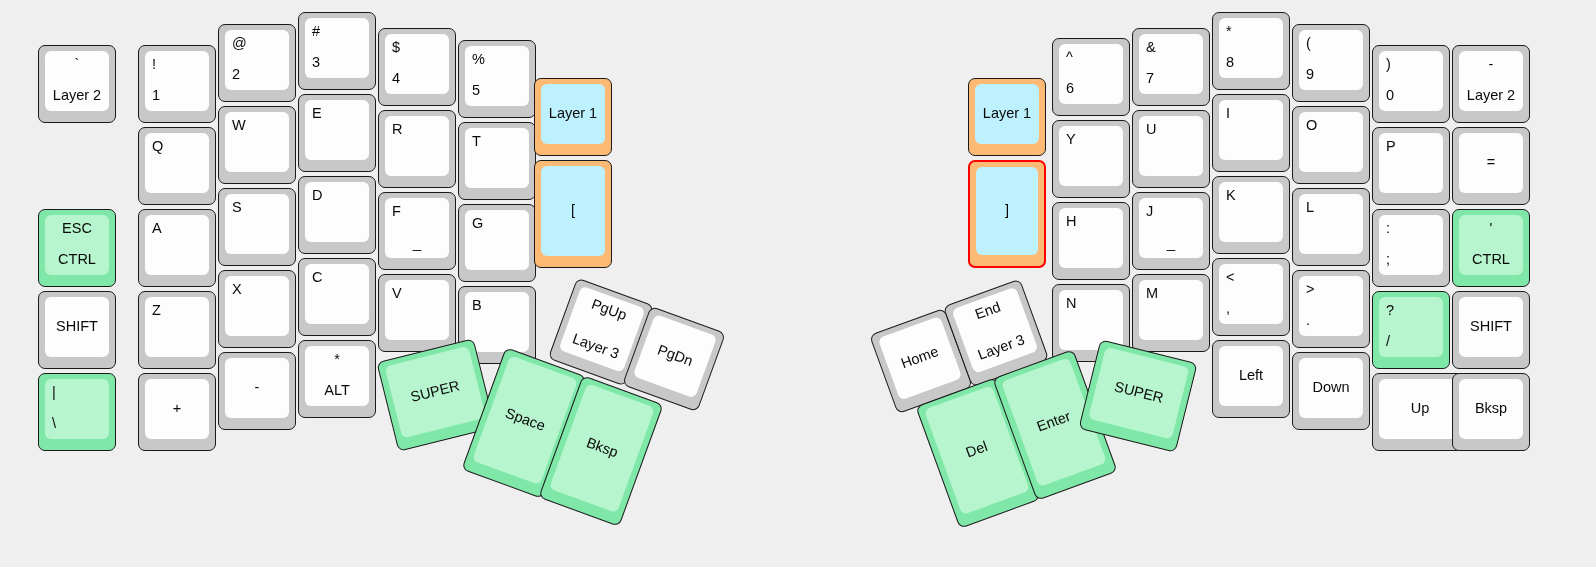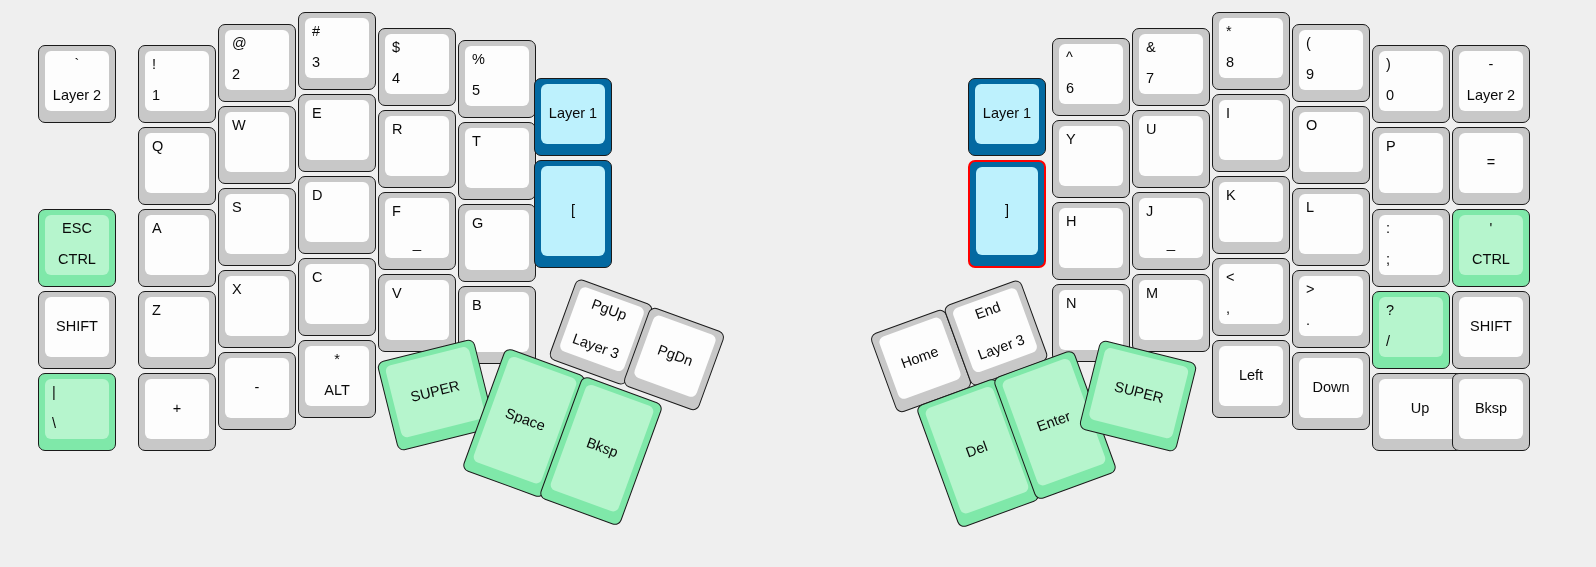--- a/index.html
+++ b/index.html
@@ -55,21 +55,21 @@
     display:flex; flex-direction:column;
     justify-content:space-between;
     padding:6px 0 7px 0;
     box-sizing:border-box;
   }
   .stack.center{ justify-content:center; gap:2px; padding:0; }
 
   
   .key.green{ background:#7fe8a9; }
   .key.green > .cap{ background:#b6f5cd; }
-  .key.cyan{ background:#0369a1; }
+  .key.cyan{ background:#fdba74; }
   .key.cyan > .cap{ background:#bdf1fd; }
   .key.sel{ border-color:#ff0000; border-width:2px; }
 
   
   .key.rot{ transform-origin:center center; }
 </style>
 </head>
 <body>
 
 <div id="board">

